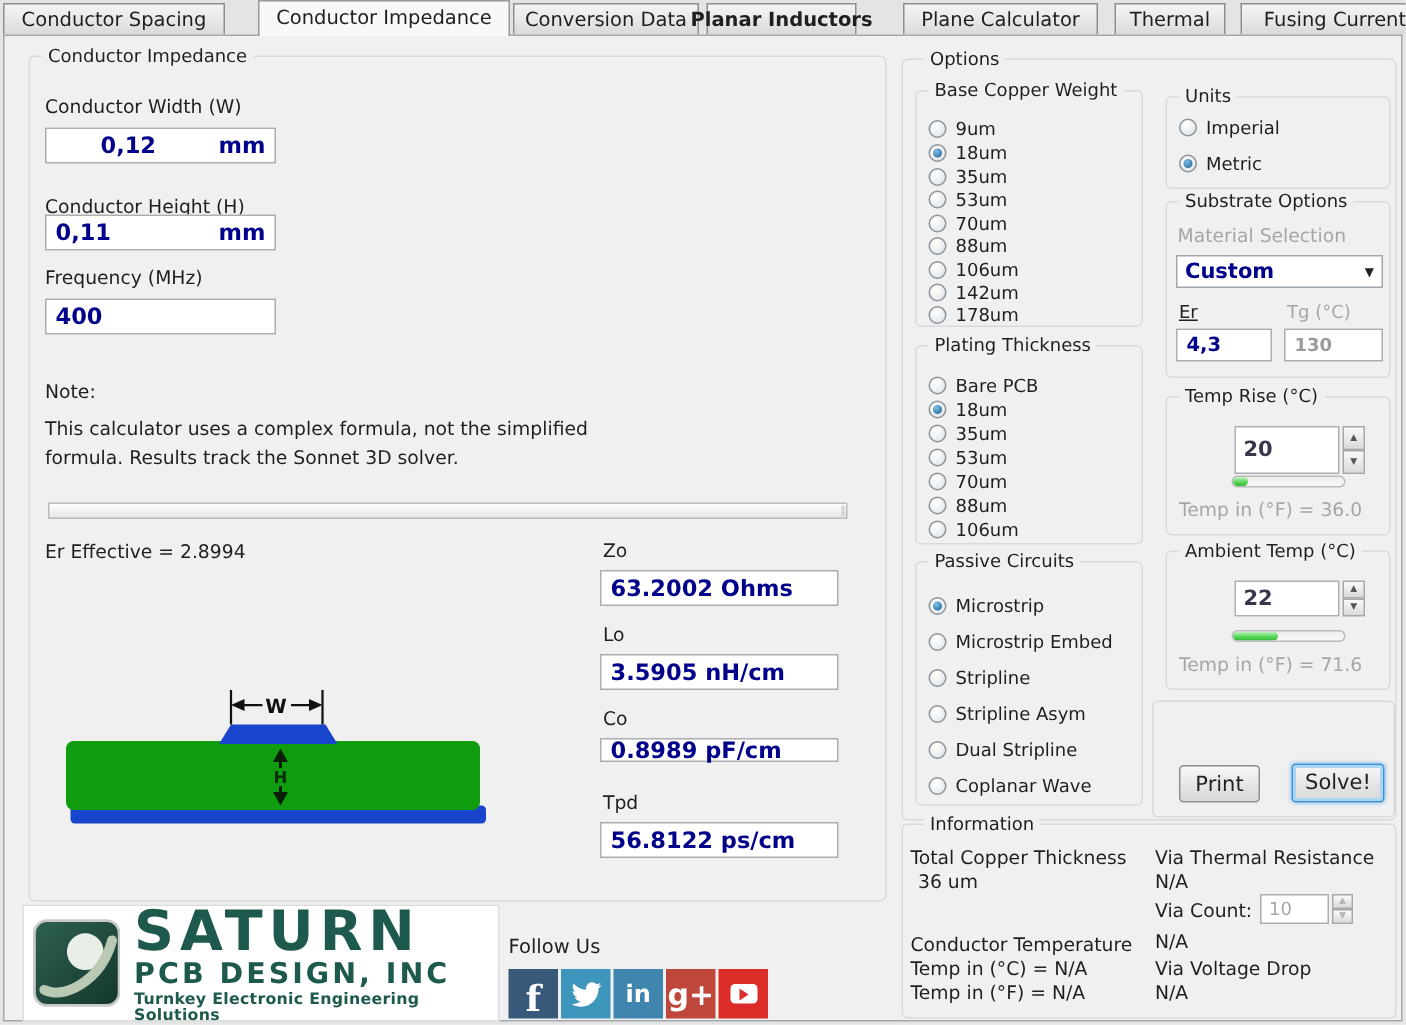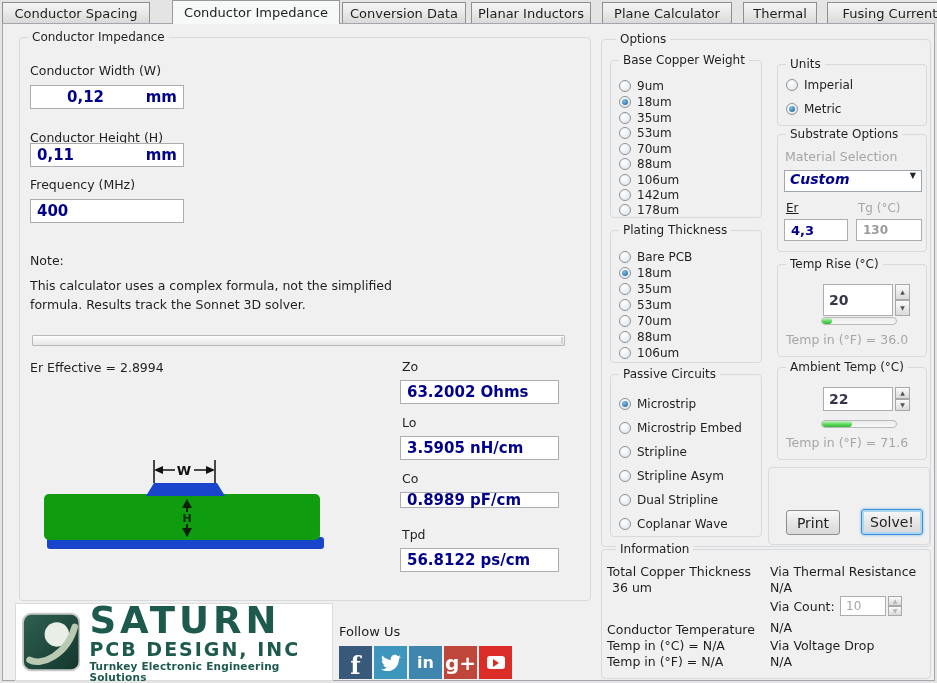--- a/index.html
+++ b/index.html
@@ -82,22 +82,22 @@
   
   .btn {
     position:absolute; border:1px solid #8e8e8e; border-radius:3px;
     background:linear-gradient(#f8f8f8,#e6e6e6 50%,#d8d8d8);
     font-size:14px; display:flex; align-items:center; justify-content:center; cursor:default;
   }
   .btn.primary { border:1px solid #3c90d8; box-shadow:0 0 0 2px #abd6f2 inset, 0 0 3px #7bb8e4; }
   
   .combo {
     position:absolute; background:#fff; border:1px solid #9fa6ad;
-    display:flex; align-items:flex-start; padding:0 5px;
-    font-weight:bold; color:#00008b; font-size:14px;font-style:italic;
+    display:flex; align-items:center; padding:0 5px;
+    font-weight:bold; color:#00008b; font-size:14px;
   }
   .combo .caret { margin-left:auto; font-size:8px; color:#222; font-weight:normal; }
   
   .rlbl { position:absolute; font-size:12.5px; }
   
   #logo-card { position:absolute; background:#fff; border:1px solid #dcdcdc; display:flex; align-items:center; padding:6px; }
   #logo-text { margin-left:9px; color:#1d5a4d; line-height:1; }
   #logo-name { font-size:37px; font-weight:bold; letter-spacing:4px; }
   #logo-sub { font-size:19px; font-weight:bold; letter-spacing:2px; margin-top:1px; }
   #logo-tag { font-size:10.5px; font-weight:bold; margin-top:2px; letter-spacing:0.2px; }
@@ -120,21 +120,21 @@
 
 <div class="tab" style="left:2px;width:148px;">
     <span>Conductor Spacing</span>
   </div>
 <div class="tab active" style="left:172px;width:168px;">
     <span>Conductor Impedance</span>
   </div>
 <div class="tab" style="left:342px;width:124px;">
     <span>Conversion Data</span>
   </div>
-<div class="tab" style="left:471px;width:120px;">
+<div class="tab" style="left:471px;width:100px;font-weight:bold;">
     <span>Planar Inductors</span>
   </div>
 <div class="tab" style="left:602px;width:130px;">
     <span>Plane Calculator</span>
   </div>
 <div class="tab" style="left:743px;width:74px;">
     <span>Thermal</span>
   </div>
 <div class="tab" style="left:827px;width:126px;">
     <span>Fusing Current</span>

